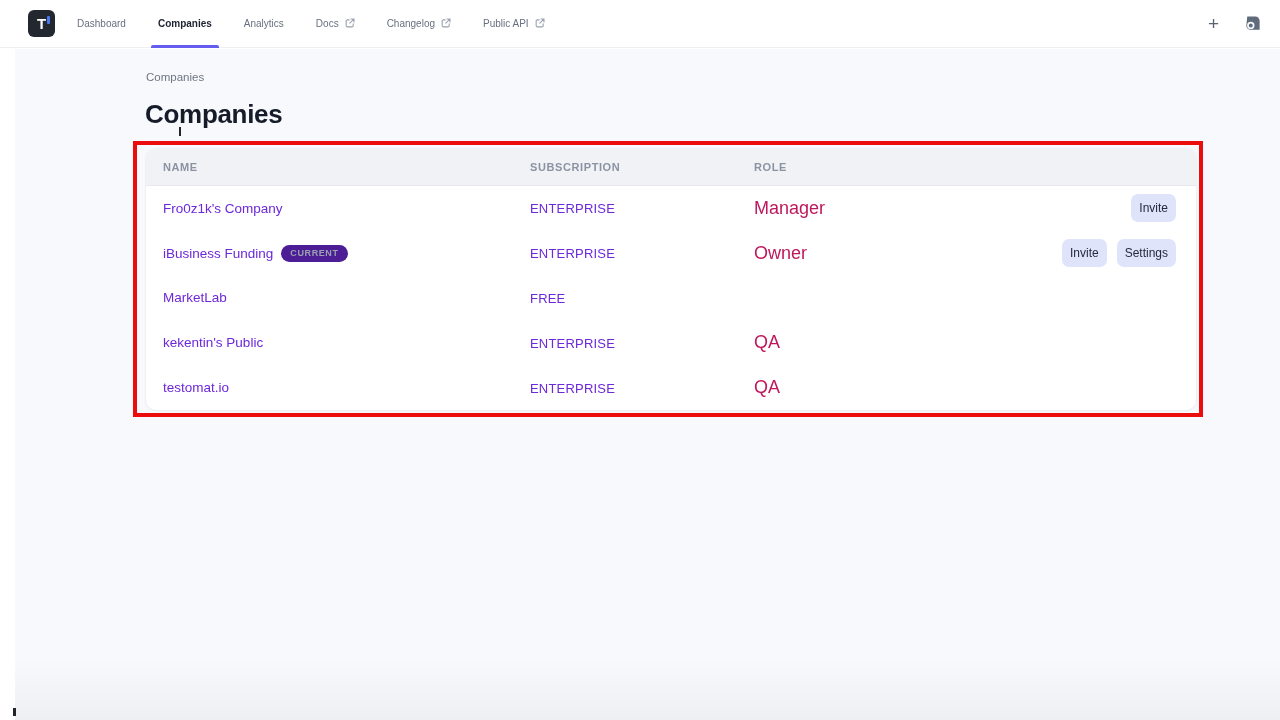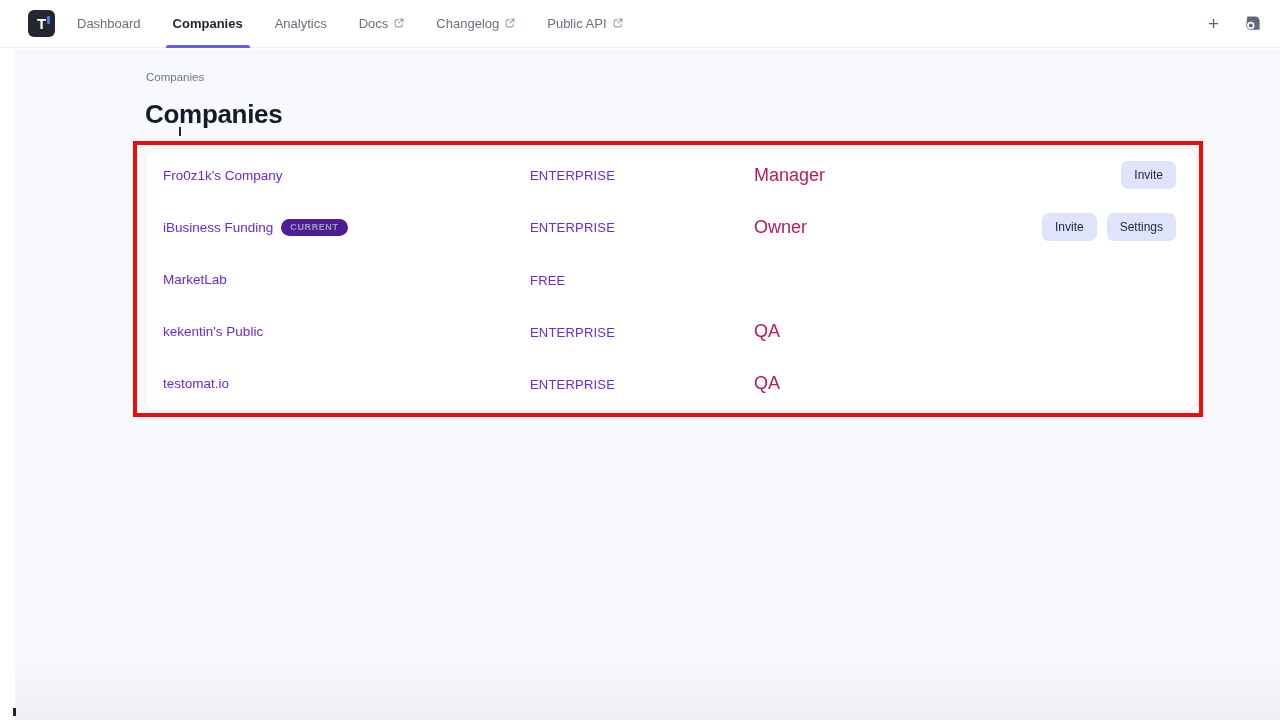--- a/index.html
+++ b/index.html
@@ -20,21 +20,21 @@
     margin:10px 22px 0 0; position:relative; color:#fff; font-weight:700;
     font-size:15px; display:flex; align-items:center; justify-content:center;
     flex:0 0 auto;
   }
   .logo-accent {
     position:absolute; right:5px; top:6px; width:3px; height:8px;
     background:#4a79f2; border-radius:1px;
   }
   .nav { display:flex; gap:32px; align-items:stretch; }
   .nav-item {
-    display:flex; align-items:center; gap:6px; font-size:13px; color:#68707f;
+    display:flex; align-items:center; gap:6px; font-size:10px; color:#68707f;
     position:relative; cursor:pointer; white-space:nowrap;
   }
   .nav-item.active { color:#1c2330; font-weight:700; }
   .nav-item.active::after {
     content:""; position:absolute; left:-7px; right:-7px; bottom:-1px;
     height:3px; background:#655cf0; border-radius:2px 2px 0 0;
   }
   .ext-icon { display:inline-flex; margin-top:-2px; }
   .topbar-right { margin-left:auto; display:flex; align-items:center; gap:24px; }
   .plus-icon { font-size:19px; color:#5b6472; line-height:1; cursor:pointer; }
@@ -90,21 +90,21 @@
     letter-spacing:.6px; padding:4px 9px; border-radius:10px; line-height:1;
   }
   .sub-cell span { color:#6d28d9; font-size:13px; letter-spacing:.2px; }
   .role-cell span { color:#be185d; font-size:18px;margin-top:48px; }
   .actions-cell {
     display:flex; gap:10px; padding-right:20px; justify-content:flex-end;
     align-items:center;
   }
   .action-btn {
     background:#e0e4fb; color:#232b3d; border:none; border-radius:7px;
-    padding:8px 13px; font-size:12px; font-weight:500;
+    padding:8px 8px; font-size:12px; font-weight:500;
     font-family:"Liberation Sans", sans-serif; cursor:pointer; line-height:1;
   }
 
   
   .cursor-mark-top { position:absolute; left:179px; top:127px; width:2px; height:9px; background:#20242b; z-index:6; }
   .cursor-mark-bottom { position:absolute; left:13px; top:708px; width:3px; height:8px; background:#20242b; z-index:6; }
 </style>
 </head>
 <body>
 
@@ -172,20 +172,26 @@
     </div>
   </div>
 
   <div class="content">
     <div class="breadcrumb">Companies</div>
     <div class="page-title">Companies</div>
 
     <div class="red-box"></div>
 
     <div class="card">
+      <div class="thead">
+        <div class="th name">NAME</div>
+        <div class="th">SUBSCRIPTION</div>
+        <div class="th">ROLE</div>
+        <div class="th"></div>
+      </div>
       <div class="tbody">
   <div class="trow">
     <div class="name-cell">
       <a class="company-link" href="#">Fro0z1k's Company</a>
 
     </div>
     <div class="sub-cell"><span>ENTERPRISE</span></div>
     <div class="role-cell"><span>Manager</span></div>
     <div class="actions-cell">
               <button class="action-btn">Invite</button>

